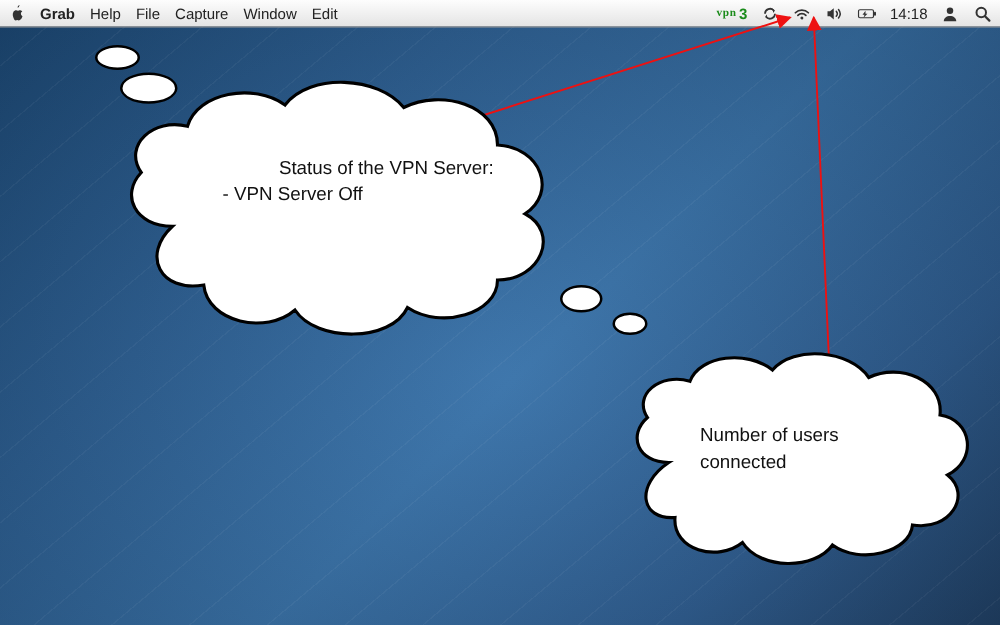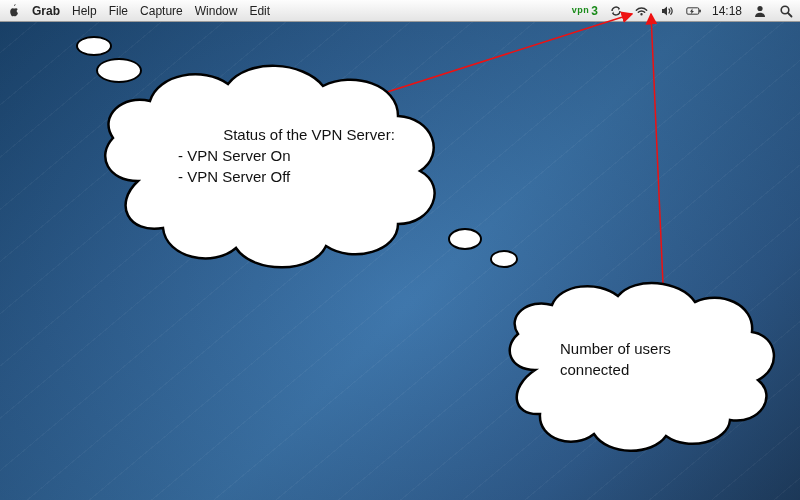--- a/index.html
+++ b/index.html
@@ -27,21 +27,21 @@
     display:flex; align-items:center;
     font-size: 12px; color:#222;
     padding: 0 6px;
   }
   .menubar .left { display:flex; gap:12px; }
   .menubar .left .app { font-weight:700; }
   .menubar .spacer { flex:1; }
   .menubar .right { display:flex; align-items:center; gap:10px; }
   .apple svg { display:block; }
   .vpn-status { display:flex; align-items:center; gap:2px; }
-  .vpn-status .label { font-size:9px; color:#1a8b1a; font-weight:bold; letter-spacing:0.5px; position:relative; top:-1px;}
+  .vpn-status .label { font-size:9px; color:#1a8b1a; font-weight:bold; letter-spacing:0.5px; position:relative; top:-1px;font-family:Liberation Serif, serif;}
   .vpn-status .count { font-size:12px; color:#1a8b1a; font-weight:600; }
   .icon { display:flex; align-items:center; justify-content:center; width:16px; height:16px; }
   .clock { font-size:12px; }
 
   
   .cloud {
     position:absolute;
     color:#111;
   }
   .cloud svg { position:absolute; top:0; left:0; }
@@ -153,21 +153,20 @@
       C365,72 378,108 352,125
       C380,140 365,178 330,178
       C330,205 285,218 258,200
       C245,228 185,228 168,202
       C145,222 98,212 95,182
       C60,188 45,158 70,135
       Z"></path>
   </svg>
   <div class="content">
     <div style="text-indent:12px;text-align:center;">Status of the VPN Server:</div>
-    <div>- VPN Server On</div>
     <div>- VPN Server Off</div>
   </div>
 </div>
 
 <div class="small-bubble" style="left:448px; top:228px; width:34px; height:22px;"></div>
 <div class="small-bubble" style="left:490px; top:250px; width:28px; height:18px;"></div>
 
 <div class="cloud c2">
   <svg width="300" height="190" viewBox="0 0 300 190">
     <path fill="#fff" stroke="#000" stroke-width="2.5" d="

